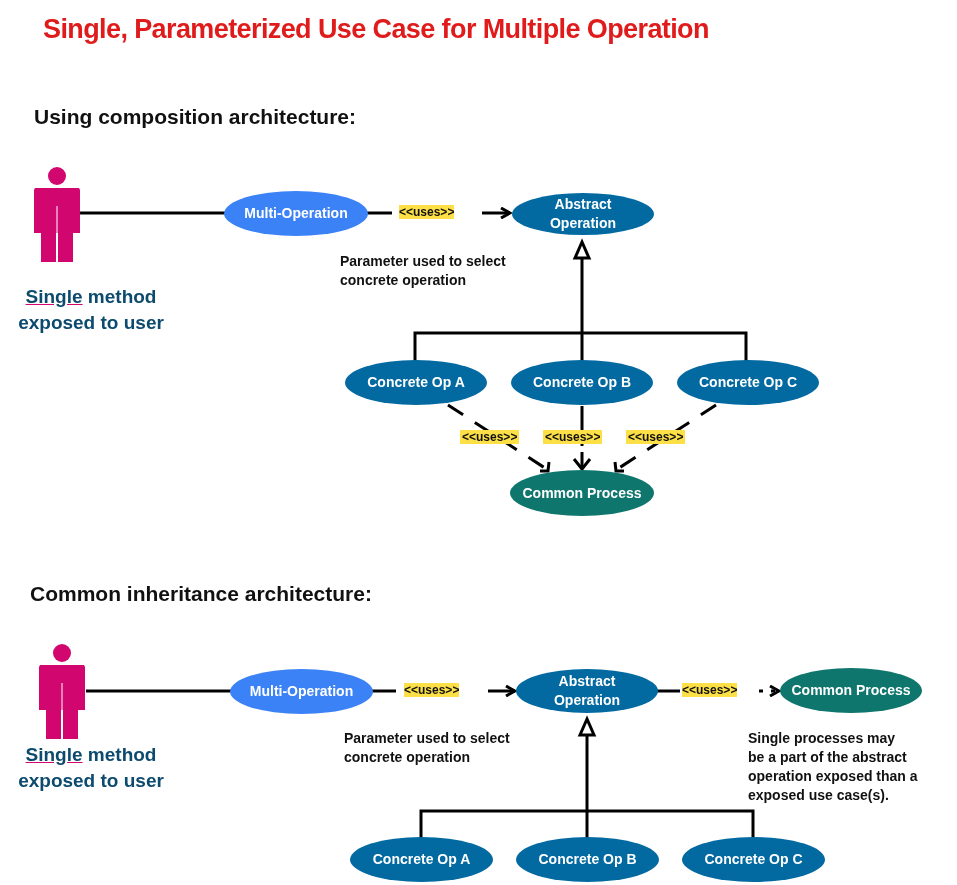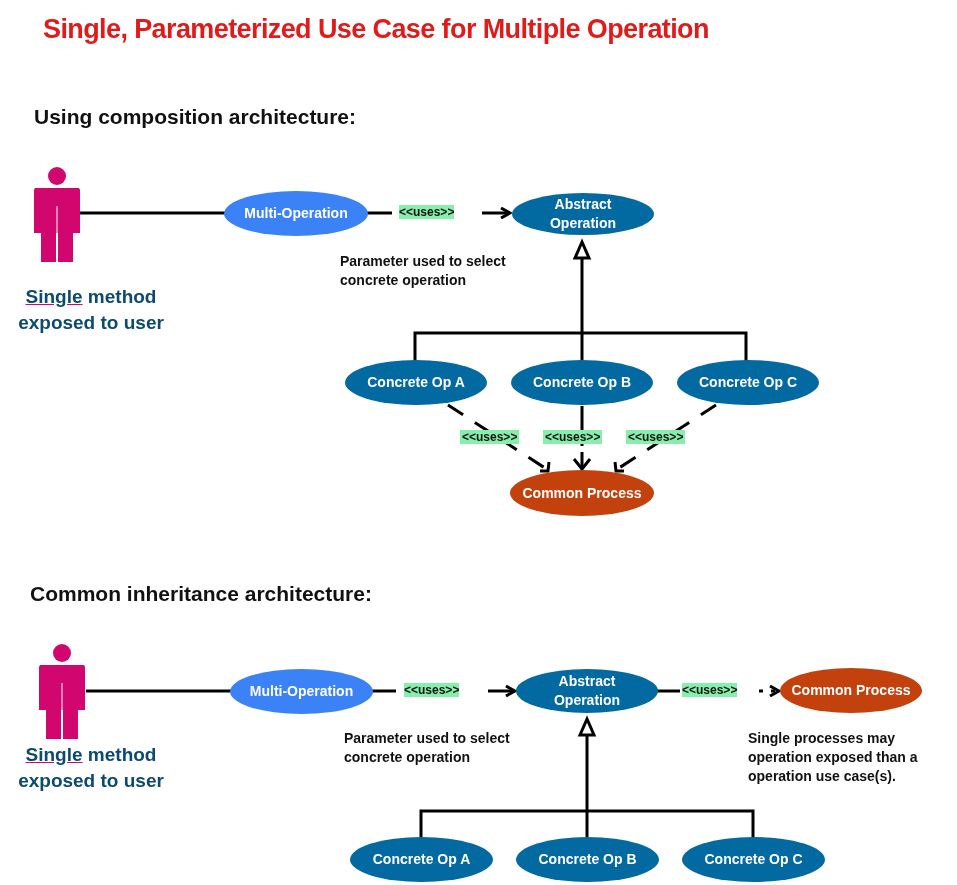--- a/index.html
+++ b/index.html
@@ -7,22 +7,22 @@
   .abs { position: absolute; }
   .title { left: 43px; top: 14px; font-size: 27px; font-weight: bold; color: #e01b1b; letter-spacing: -0.6px; white-space: nowrap; font-family: "Liberation Sans", sans-serif; }
   .section { font-size: 21px; font-weight: bold; color: #111; white-space: nowrap; font-family: "Liberation Sans", sans-serif; }
   .actor-label { font-size: 19px; font-weight: bold; color: #0c4a6e; text-align: center; line-height: 26px; white-space: nowrap; font-family: "Liberation Sans", sans-serif; }
   .actor-label u { text-decoration-color: #d1066f; }
   .note { font-size: 14px; font-weight: bold; color: #111; text-align: left; line-height: 19px; white-space: nowrap; font-family: "Liberation Sans", sans-serif; }
   .oval { border-radius: 50%; color: #fff; font-weight: bold; font-size: 14px; display: flex; align-items: center; justify-content: center; text-align: center; line-height: 19px; font-family: "Liberation Sans", sans-serif; }
   .blue { background: #3b82f6; }
   .orange { background: #0369a1; }
   .green { background: #0369a1; }
-  .purple { background: #c2410c; }
-  .uses { font-size: 12px; font-weight: bold; color: #111; white-space: nowrap; background: #86efac; font-family: "Liberation Sans", sans-serif; }
+  .purple { background: #0f766e; }
+  .uses { font-size: 12px; font-weight: bold; color: #111; white-space: nowrap; background: #fde047; font-family: "Liberation Sans", sans-serif; }
   svg.lines { position: absolute; left: 0; top: 0; }
 </style>
 </head>
 <body>
 
 <svg class="lines" width="957" height="885">
   <defs>
     <marker id="openArrow" markerWidth="12" markerHeight="12" refX="10" refY="6" orient="auto" markerUnits="userSpaceOnUse">
       <path d="M1,1 L10,6 L1,11" fill="none" stroke="#000" stroke-width="3"></path>
     </marker>
@@ -134,22 +134,23 @@
     <span>Common Process</span>
   </div>
 
 <div class="abs note" style="left:344px; top:729px; width:214px;">
   <div>Parameter used to select</div>
   <div>concrete operation</div>
 </div>
 
 <div class="abs note" style="left:748px; top:729px; width:204px;">
   <div>Single processes may</div>
+  <div>be a part of the abstract</div>
   <div>operation exposed than a</div>
-  <div>operation use case(s).</div>
+  <div>exposed use case(s).</div>
 </div>
 
 <div class="abs oval green" style="left:350px; top:837px; width:143px; height:45px;">
     <span>Concrete Op A</span>
   </div>
 <div class="abs oval green" style="left:516px; top:837px; width:143px; height:45px;">
     <span>Concrete Op B</span>
   </div>
 <div class="abs oval green" style="left:682px; top:837px; width:143px; height:45px;">
     <span>Concrete Op C</span>

